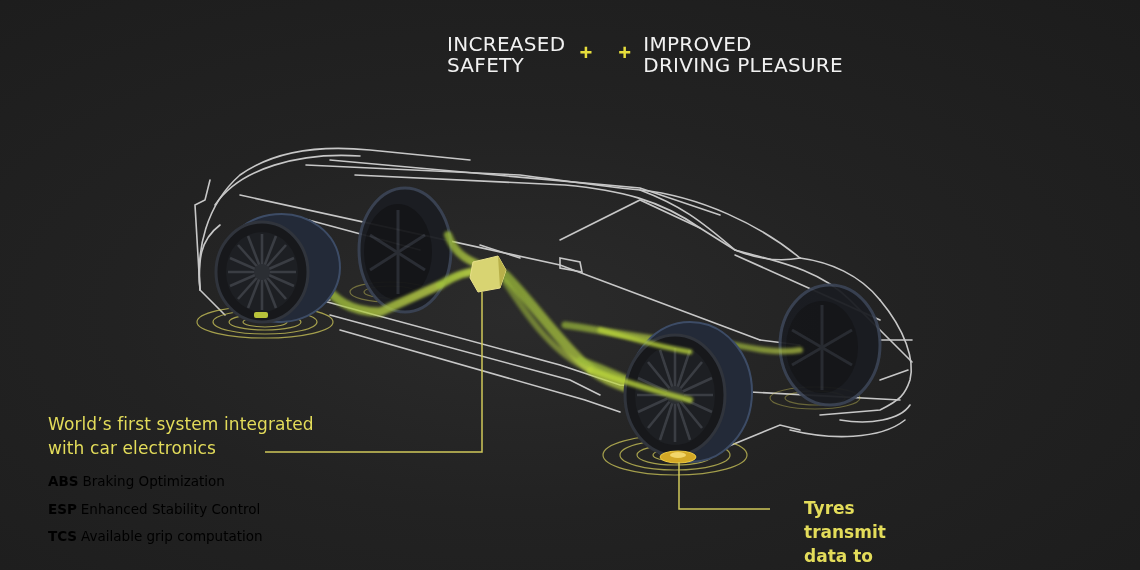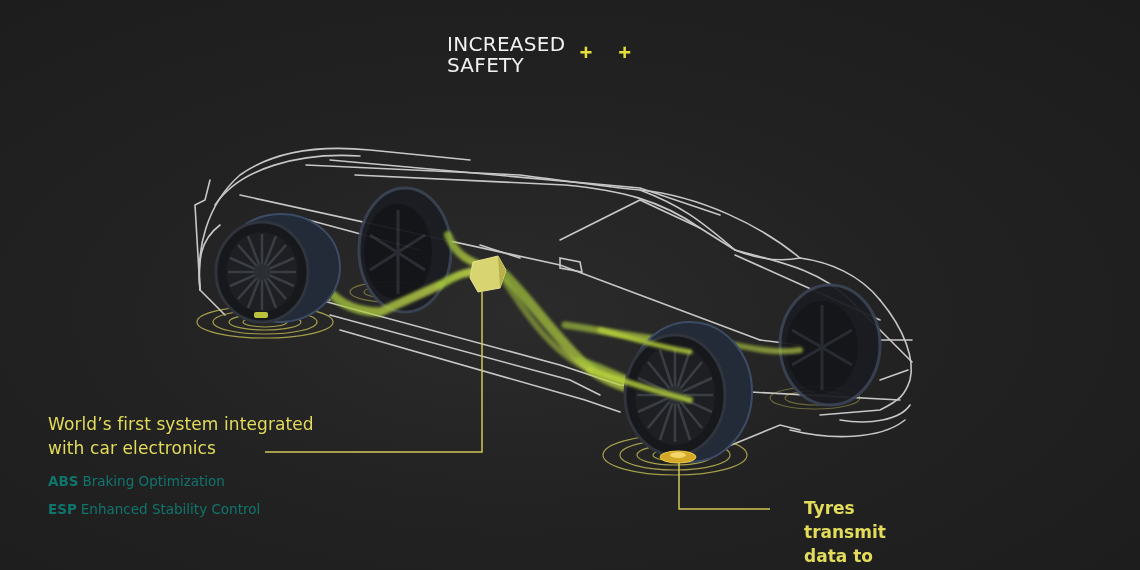--- a/index.html
+++ b/index.html
@@ -21,21 +21,21 @@
     }
     .plus { color: #e6dd3c; font-size: 22px; font-weight: bold; margin: 0 12px 0 14px; position: relative; top: -2px; }
 
     
     .callout-left { position: absolute; left: 48px; top: 412px; }
     .callout-title {
       color: #e3dc5a; font-family: "DejaVu Sans", sans-serif; font-weight: normal;
       font-size: 17px; line-height: 24px; white-space: pre-line; letter-spacing: 0.1px;
     }
     .features { margin-top: 8px; }
-    .feature { font-size: 13.5px; line-height: 27.5px; color: #0f766e; font-family: "DejaVu Sans", sans-serif; }
+    .feature { font-size: 13.5px; line-height: 27.5px; color: #000000; font-family: "DejaVu Sans", sans-serif; }
     .feature .abbr { font-weight: bold; margin-right: 4px; }
 
     
     .callout-right {
       position: absolute; left: 785px; top: 496px;
       color: #e3dc5a; font-family: "DejaVu Sans", sans-serif; font-weight: bold;
       font-size: 17px; line-height: 24px; white-space: pre-line; margin-left: 19px;
     }
   </style>
 </head>
@@ -199,30 +199,35 @@
       <path d="M482 292 L482 452 L265 452"></path>
       <path d="M679 462 L679 509 L770 509"></path>
     </g>
   </svg>
 
   <div class="benefits">
     <div class="benefit">INCREASED
 SAFETY</div>
     <span class="plus">+</span>
     <span class="plus">+</span>
+    <div class="benefit">IMPROVED
+DRIVING PLEASURE</div>
   </div>
 
   <div class="callout-left">
     <div class="callout-title">World’s first system integrated
 with car electronics</div>
     <div class="features">
       <div class="feature">
         <span class="abbr">ABS</span><span>Braking Optimization</span>
       </div>
       <div class="feature">
         <span class="abbr">ESP</span><span>Enhanced Stability Control</span>
       </div>
+      <div class="feature">
+        <span class="abbr">TCS</span><span>Available grip computation</span>
+      </div>
     </div>
   </div>
 
   <div class="callout-right">Tyres transmit data to the car
 processed in real-time</div>
 </div>
 
 </body></html>

